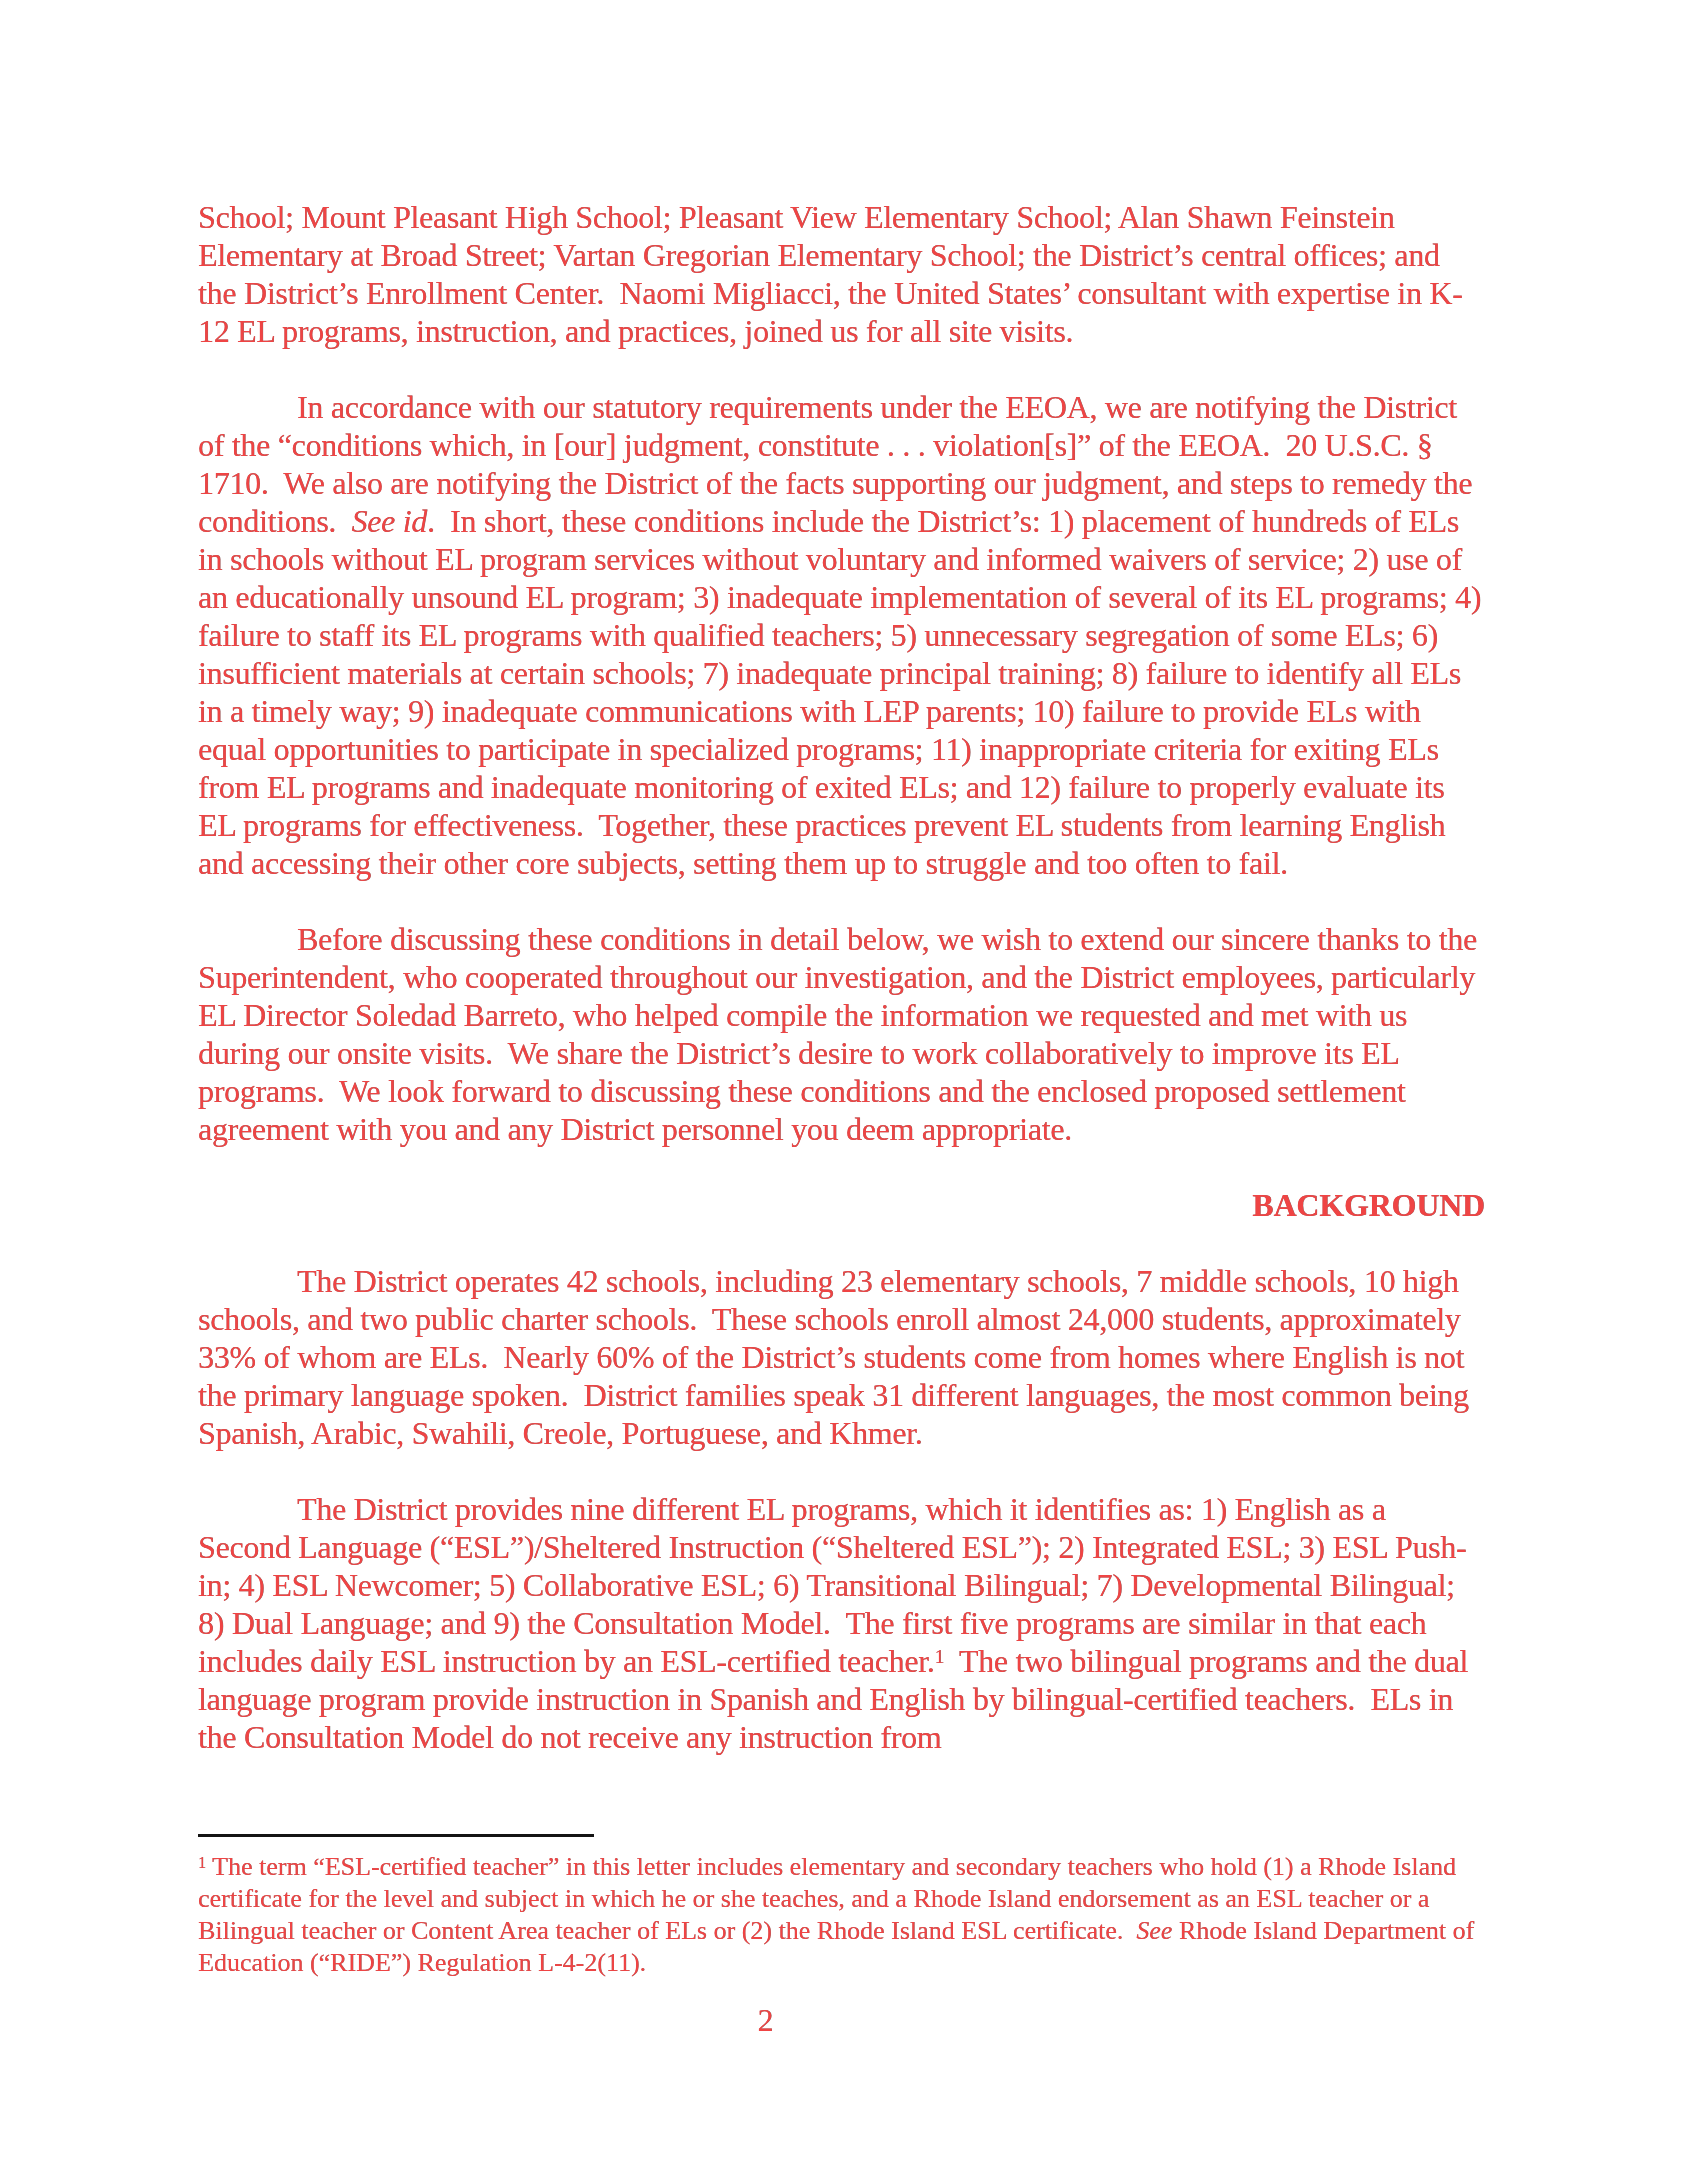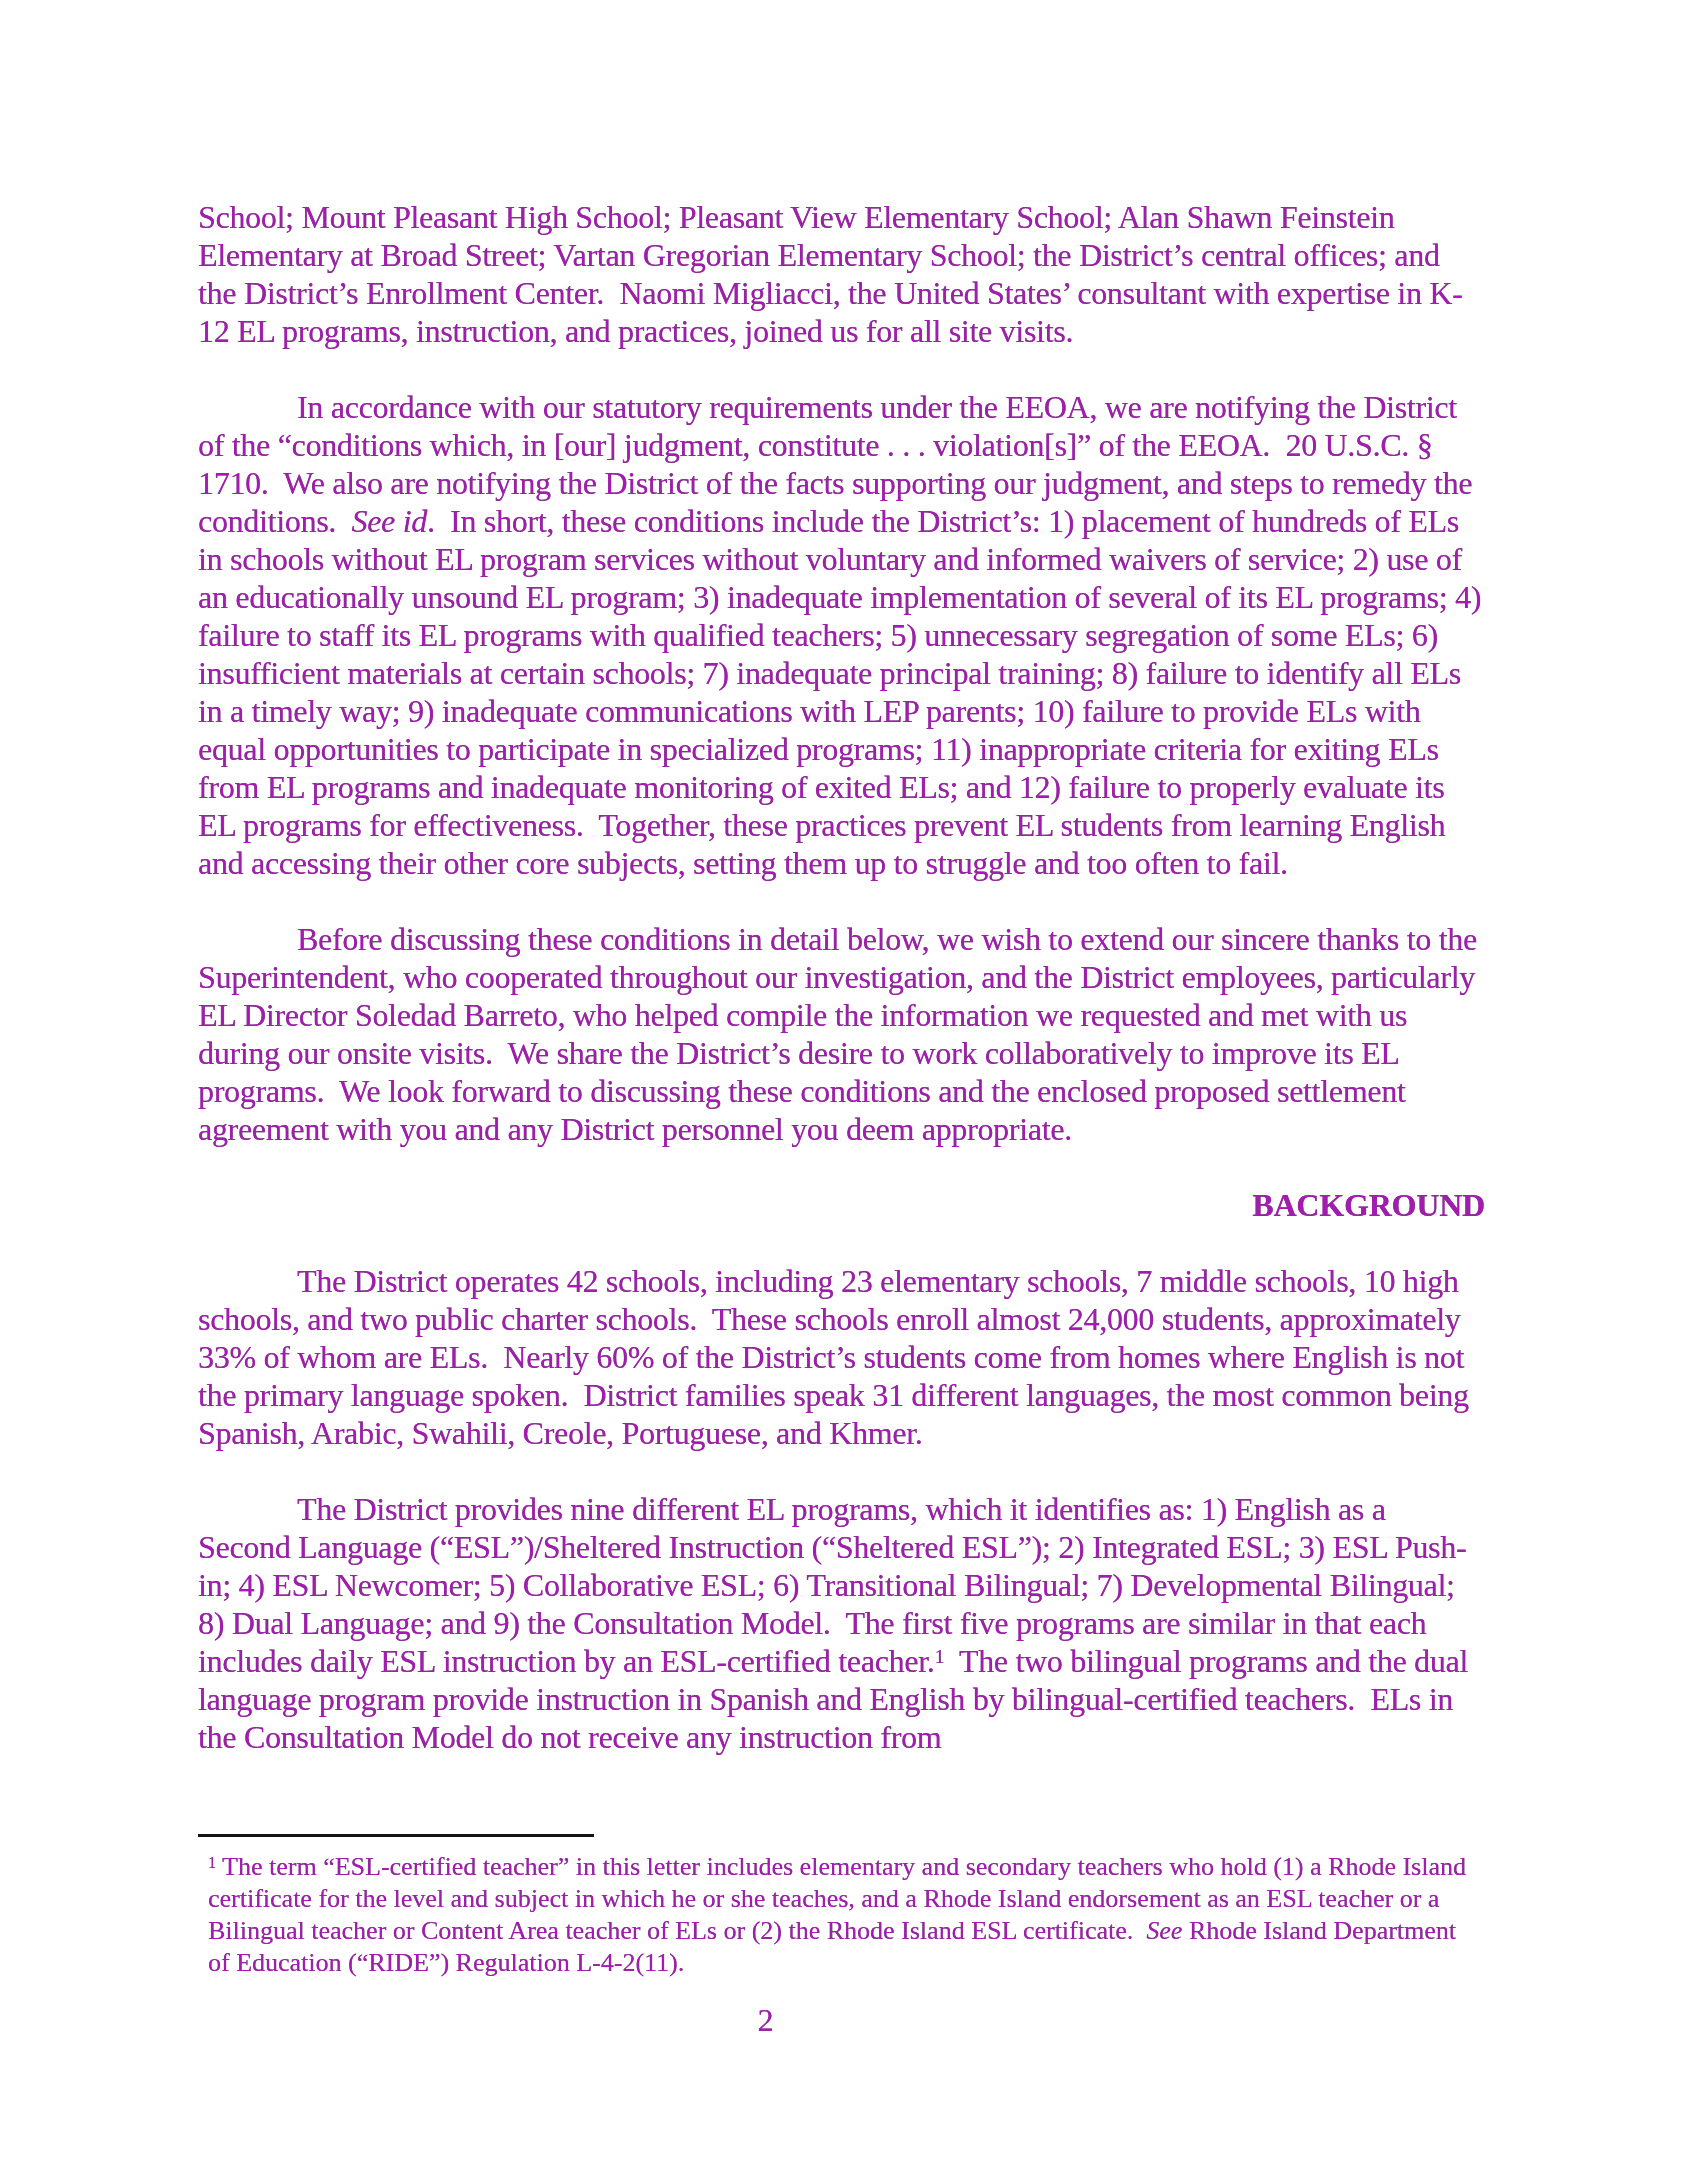--- a/index.html
+++ b/index.html
@@ -6,21 +6,21 @@
     margin: 0;
     padding: 0;
     background: #ffffff;
   }
   .page {
     position: relative;
     width: 1531px;
     height: 2178px;
     background: #ffffff;
     font-family: "Liberation Serif", serif;
-    color: #a21caf;
+    color: #ef4444;
     overflow: hidden;
     text-decoration: underline;
   }
   .content {
     position: absolute;
     left: 198px;
     top: 198px;
     width: 1287px;
   }
   .para {
@@ -59,21 +59,21 @@
     top: 1834px;
     width: 1287px;
   }
   .footnote-rule {
     width: 396px;
     height: 0;
     border-top: 3px solid #141414;
     margin: 0 0 14px 0;
   }
   .footnote-text {
-    margin: 10px;
+    margin: 0;
     font-size: 26px;
     line-height: 32px;
     letter-spacing: 0;
     white-space: pre-wrap;
     text-shadow: 0.2px 0.2px 0.3px rgba(0,0,0,0.5);
   }
   .page-number {
     position: absolute;
     left: 0;
     top: 2001px;

